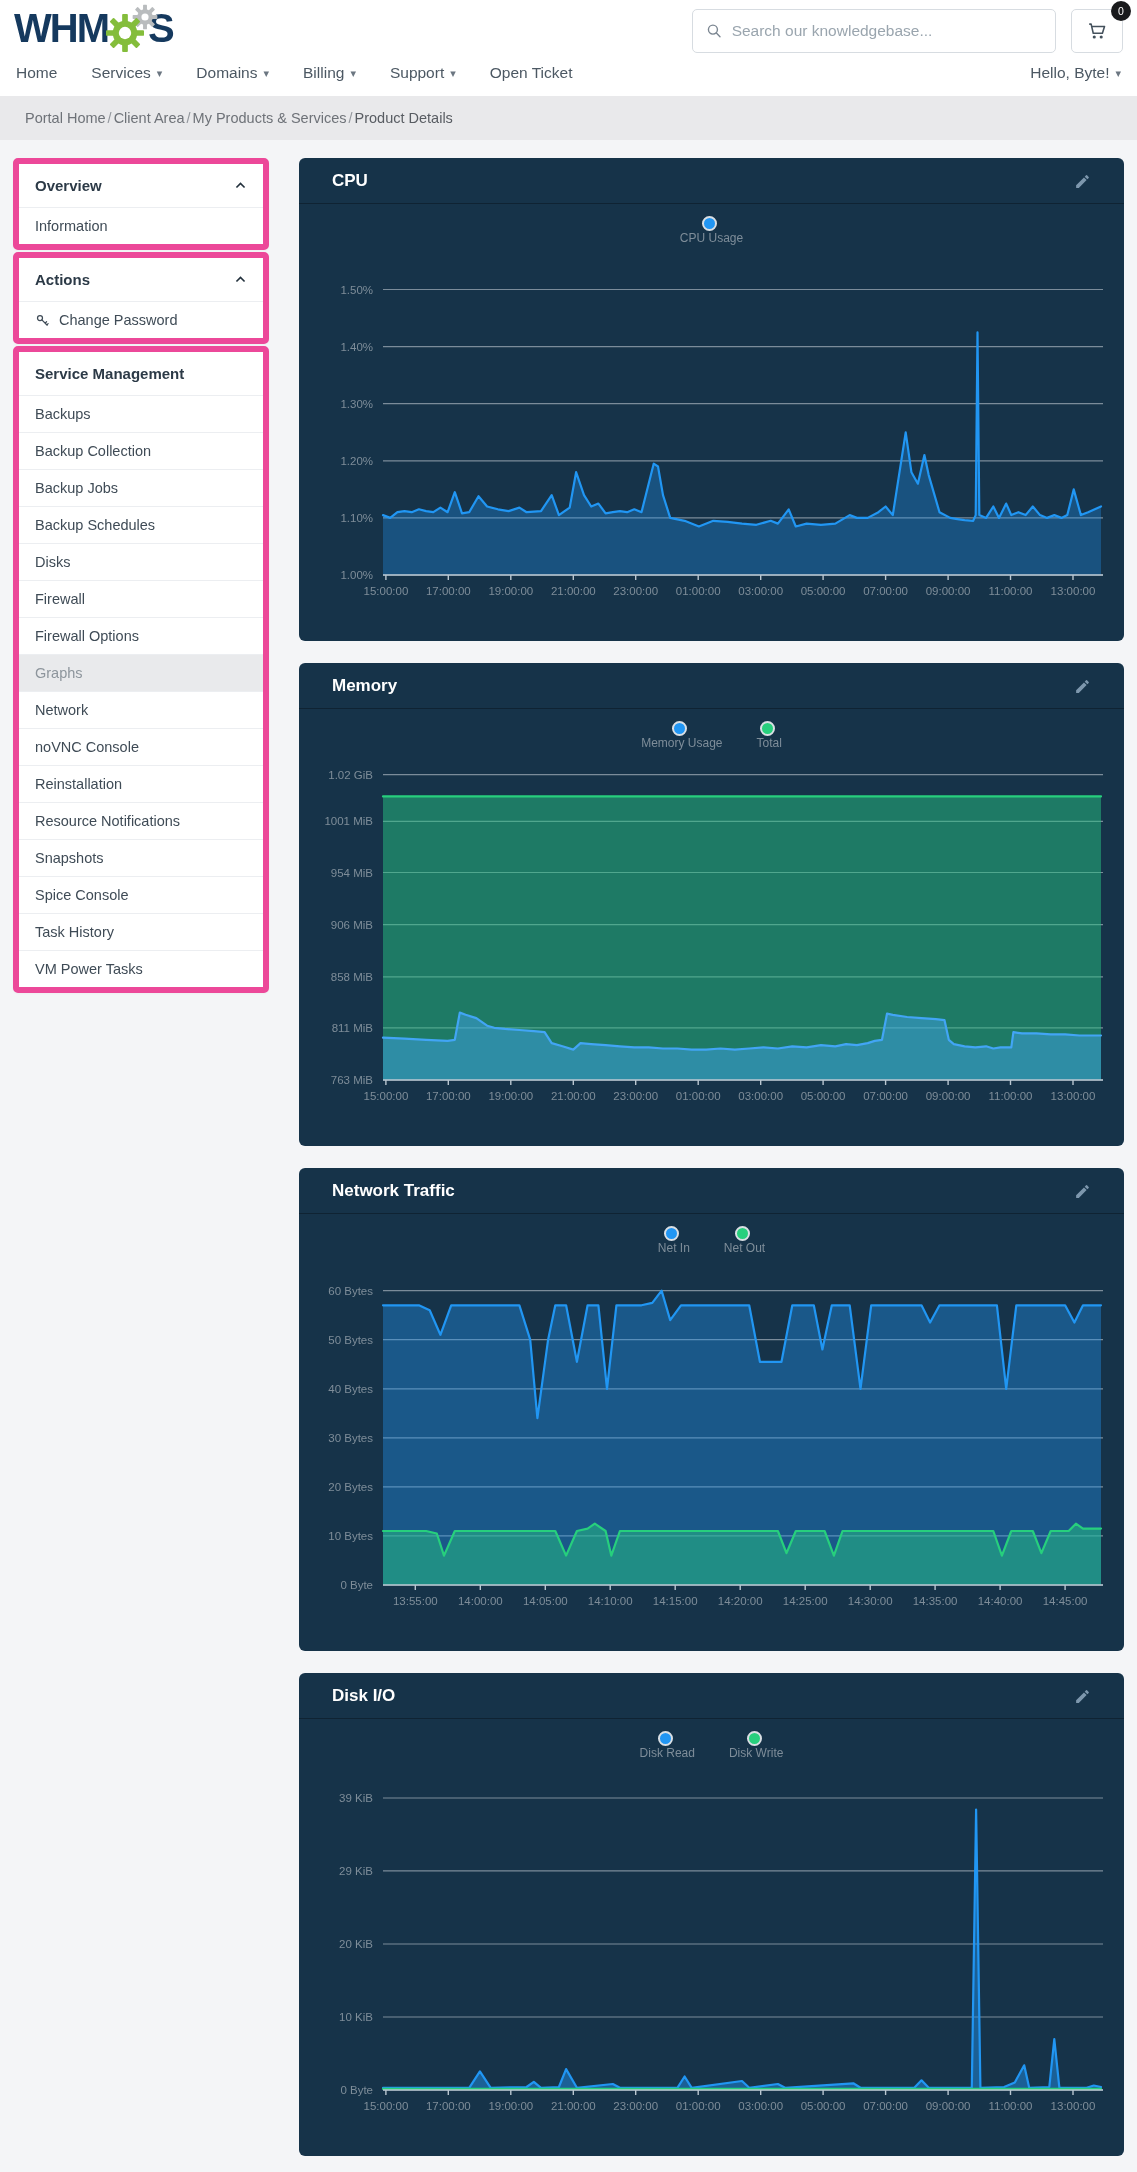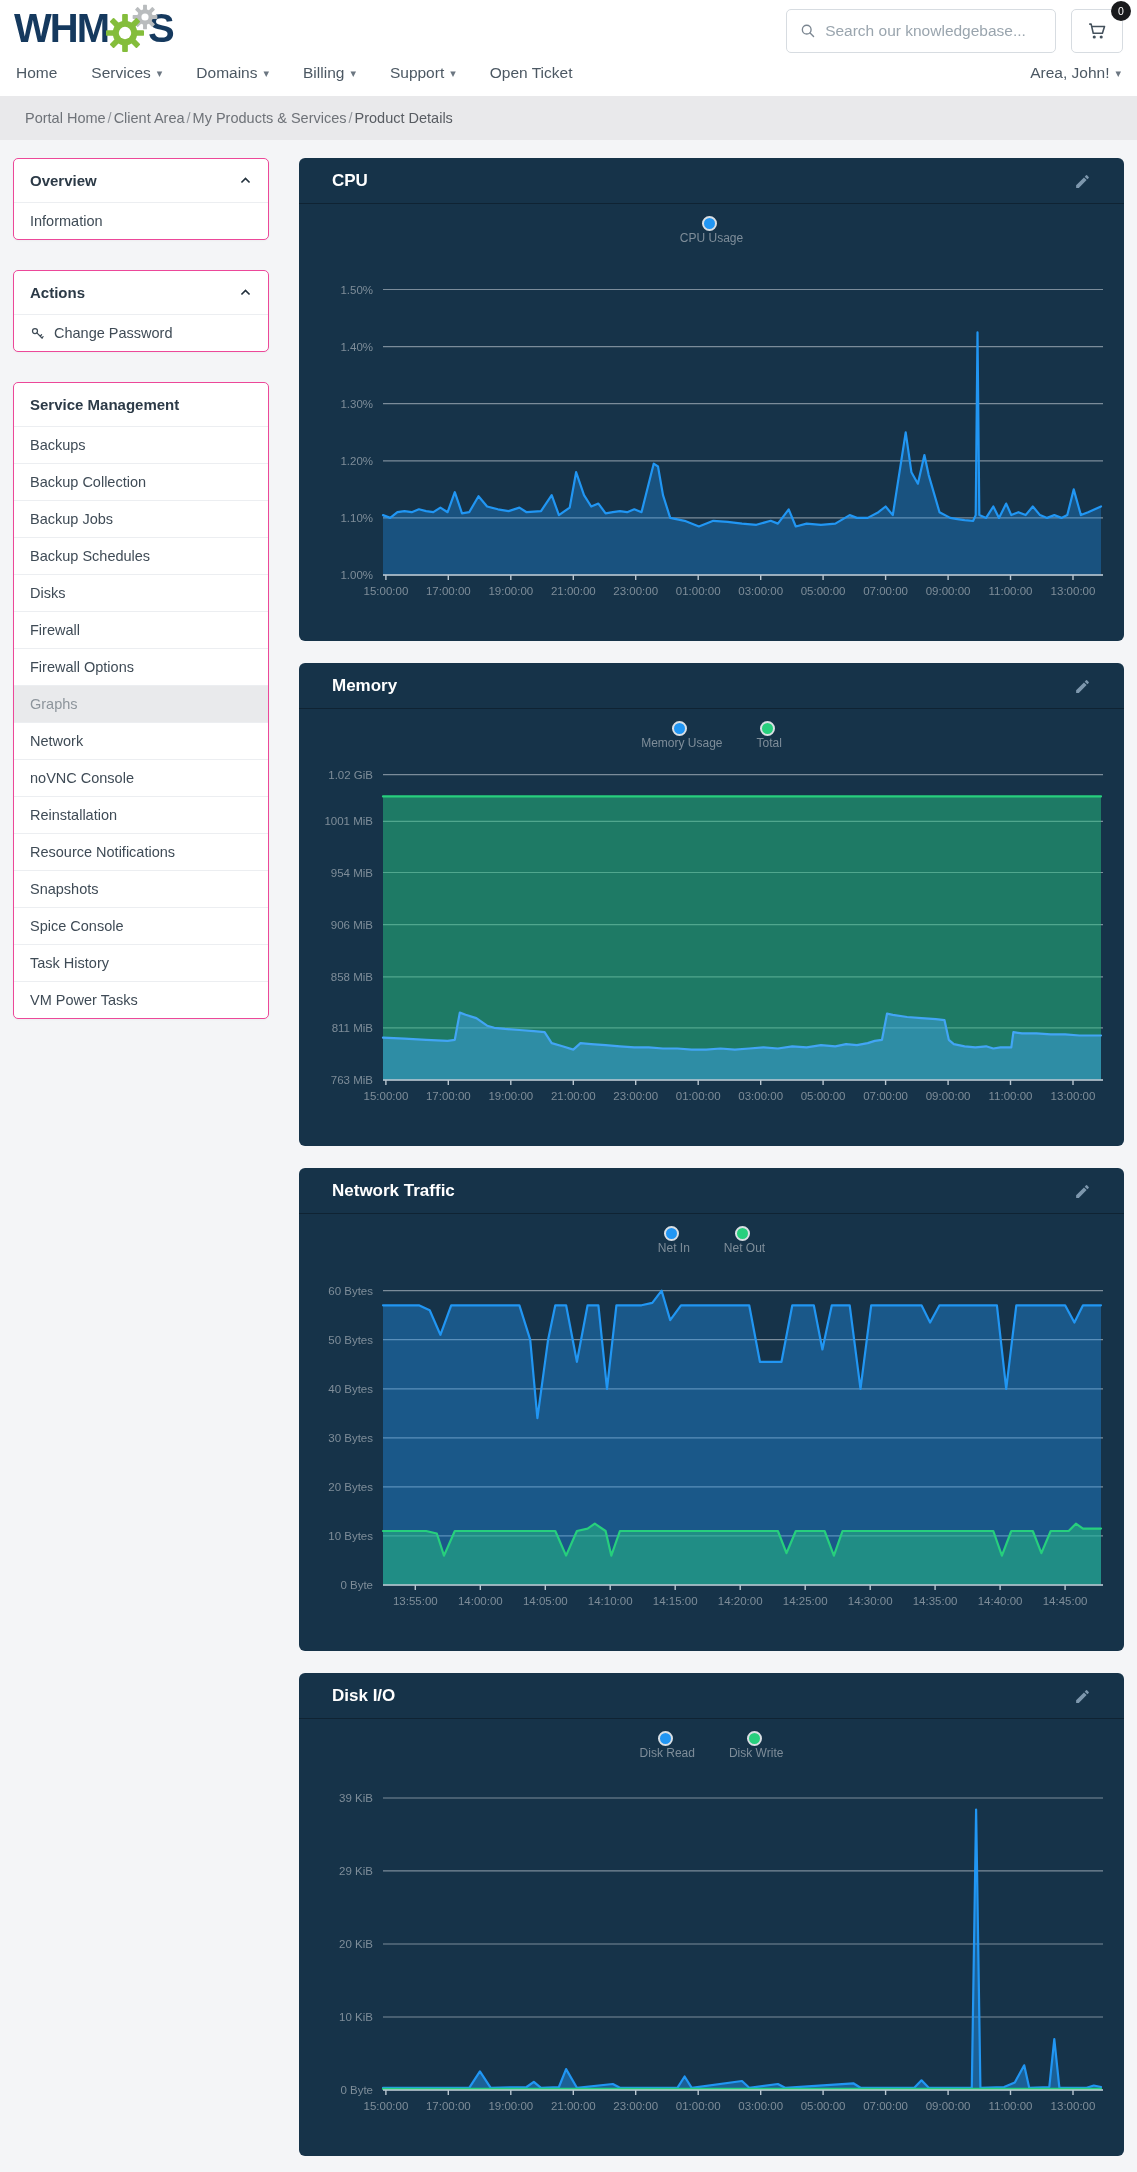--- a/index.html
+++ b/index.html
@@ -7,21 +7,21 @@
   body { background:#f4f5f7; font-family:"Liberation Sans","DejaVu Sans",sans-serif; color:#3f4b56; }
 
   
   .topbar { background:#fff; padding:8px 14px 4px; display:flex; justify-content:space-between; align-items:center; }
   .logo { display:flex; align-items:flex-start; line-height:1; cursor:pointer; }
   .logo-txt { font-size:40px; font-weight:bold; color:#15395e; letter-spacing:-2px; }
   .gear-wrap { position:relative; width:44px; height:46px; margin:0 -2px; }
   .gear-big { position:absolute; left:0; top:6px; }
   .gear-small { position:absolute; right:-8px; top:-4px; }
   .top-right { display:flex; align-items:center; }
-  .search-box { display:flex; align-items:center; width:270px; height:44px; background:#fff; border:1px solid #d7dce1; border-radius:5px; padding:0 13px; }
+  .search-box { display:flex; align-items:center; width:364px; height:44px; background:#fff; border:1px solid #d7dce1; border-radius:5px; padding:0 13px; }
   .search-box input { border:none; outline:none; width:100%; font-size:15.5px; color:#55616b; margin-left:9px; font-family:inherit; background:transparent; }
   .search-box input::placeholder { color:#9aa5ae; }
   .cart-btn { position:relative; width:52px; height:44px; margin-left:15px; border:1px solid #d7dce1; border-radius:5px; background:#fff; display:flex; align-items:center; justify-content:center; cursor:pointer; }
   .cart-badge { position:absolute; top:-9px; right:-9px; width:20px; height:20px; border-radius:50%; background:#191a1c; color:#fff; font-size:10.5px; display:flex; align-items:center; justify-content:center; }
 
   .navbar { background:#fff; padding:6px 16px 14px; display:flex; align-items:center; gap:34px; font-size:15.5px; color:#4c5863; }
   .nav-link { display:flex; align-items:center; gap:6px; cursor:pointer; }
   .caret { font-size:11px; color:#6b7681; }
   .greeting { margin-left:auto; display:flex; align-items:center; gap:6px; cursor:pointer; }
 
@@ -29,21 +29,21 @@
   .breadcrumb .sep { color:#93979d; }
   .breadcrumb .bc-last { color:#585c62; }
   .breadcrumb .bc-link { cursor:pointer; }
 
   
   .content { display:flex; gap:30px; padding:18px 13px 0; align-items:flex-start; }
   .sidebar { width:256px; flex:none; }
   .main { flex:1; min-width:0; }
 
   
-  .card { background:#fff; border:1px solid #ec4899; border-radius:5px; margin-bottom:30px; overflow:hidden; box-shadow:0 1px 2px rgba(0,0,0,0.03); }
+  .card { background:#fff; border:6px solid #ec4899; border-radius:5px; margin-bottom:2px; overflow:hidden; box-shadow:0 1px 2px rgba(0,0,0,0.03); }
   .card-header { display:flex; justify-content:space-between; align-items:center; padding:13px 16px; cursor:pointer; }
   .card-title { font-weight:bold; font-size:15px; color:#2c3a47; }
   ul.card-items { list-style:none; }
   .card-item { display:flex; align-items:center; gap:9px; padding:10px 16px; font-size:14.5px; color:#3f4b56; border-top:1px solid #eceef1; cursor:pointer; }
   .card-item.active { background:#e9eaec; color:#8d959c; }
 
   
   .panel { background:#163349; border-radius:6px; margin-bottom:22px; overflow:hidden; }
   .panel-header { display:flex; justify-content:space-between; align-items:center; padding:13px 33px 12px; border-bottom:1px solid rgba(0,0,0,0.3); }
   .panel-title { color:#fff; font-size:17px; font-weight:bold; }
@@ -133,21 +133,21 @@
       <span class="caret">▾</span>
     </a>
   <a class="nav-link">
       <span>Support</span>
       <span class="caret">▾</span>
     </a>
   <a class="nav-link">
       <span>Open Ticket</span>
     </a>
   <a class="nav-link greeting">
-      <span>Area, John!</span>
+      <span>Hello, Byte!</span>
       <span class="caret">▾</span>
     </a>
 </nav>
 
 <div class="breadcrumb">
   <span class="bc-link">Portal Home</span>
   <span class="sep">/</span>
   <span class="bc-link">Client Area</span>
   <span class="sep">/</span>
   <span class="bc-link">My Products &amp; Services</span>

